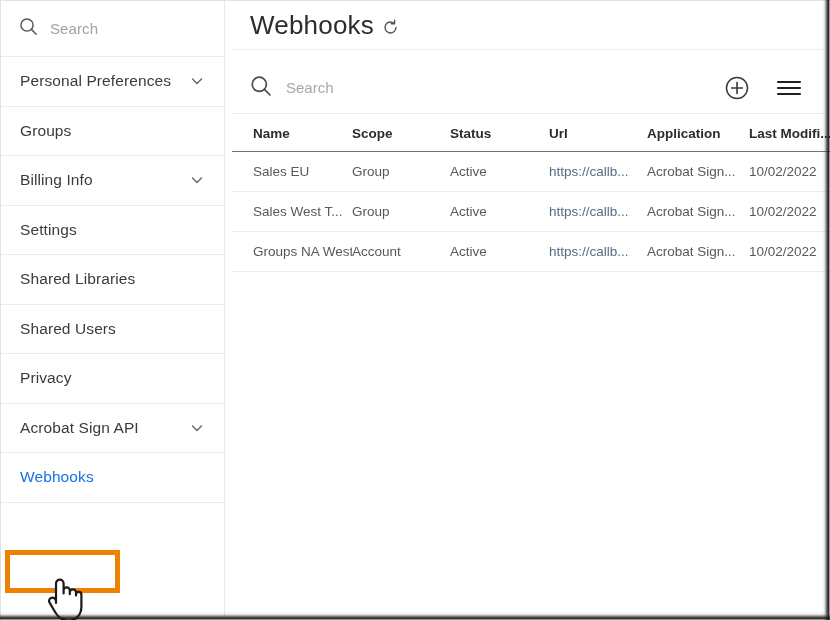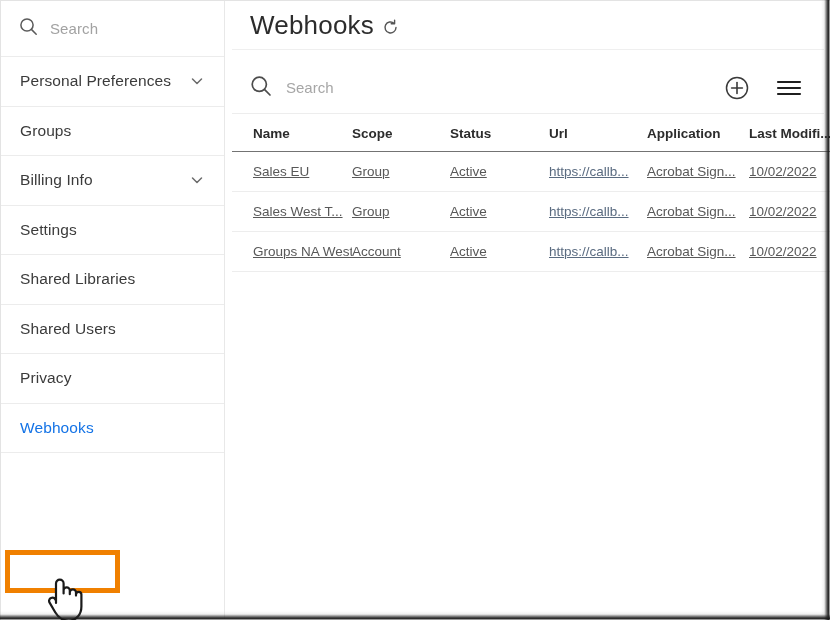--- a/index.html
+++ b/index.html
@@ -218,21 +218,20 @@
   }
   .tbl td {
     text-align: left;
     font-size: 13.5px;
     font-weight: 400;
     color: #585858;
     padding: 12px 6px 12px 0;
     border-bottom: 1px solid #ededed;
     white-space: nowrap;
     overflow: hidden;
-    text-decoration: underline;
   }
   .tbl th:first-child, .tbl td:first-child { padding-left: 21px; }
   .tbl th:last-child,  .tbl td:last-child  { padding-right: 12px; }
 
   .c-name  { width: 93px; }
   .c-scope { width: 92px; }
   .c-status{ width: 93px; }
   .c-url   { width: 92px; }
   .c-app   { width: 96px; }
   .c-mod   { width: 104px; }
@@ -289,20 +288,28 @@
     </div>
 
     <div class="side-row">
       <span class="label">Shared Users</span>
     </div>
 
     <div class="side-row">
       <span class="label">Privacy</span>
     </div>
 
+    <div class="side-row">
+      <span class="label">Acrobat Sign API</span>
+      <span class="chev">
+        <svg width="14" height="14" viewBox="0 0 14 14">
+          <polyline points="2.5,5 7,9.5 11.5,5" fill="none" stroke="#6b6b6b" stroke-width="1.5" stroke-linecap="round" stroke-linejoin="round"></polyline>
+        </svg>
+      </span>
+    </div>
 
     <div class="side-row active">
       <span class="label">Webhooks</span>
     </div>
 
   </div>
 
   <div class="highlight-ring"></div>
 
   <div class="cursor">

